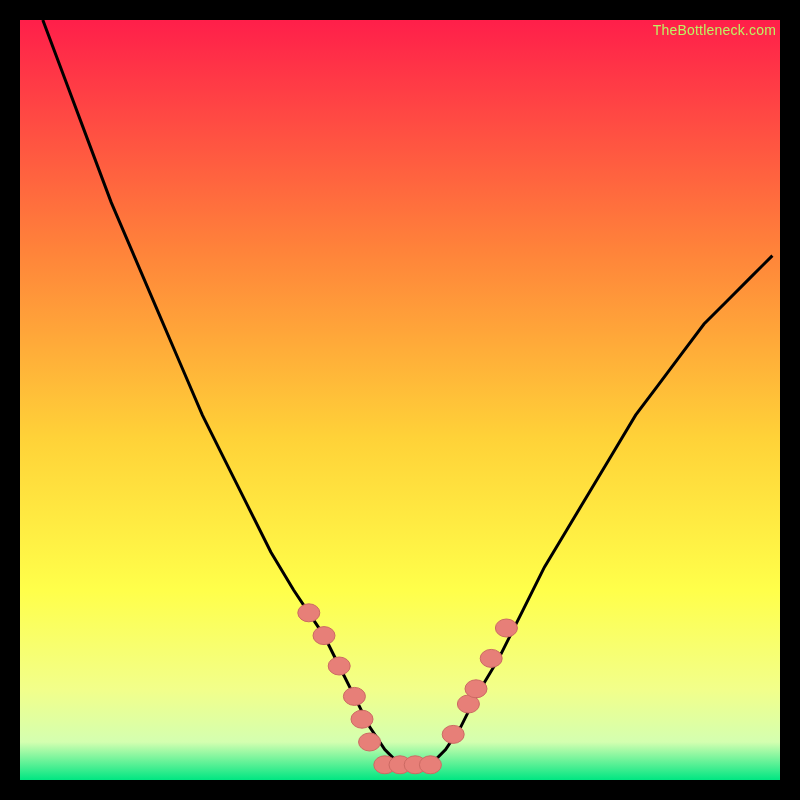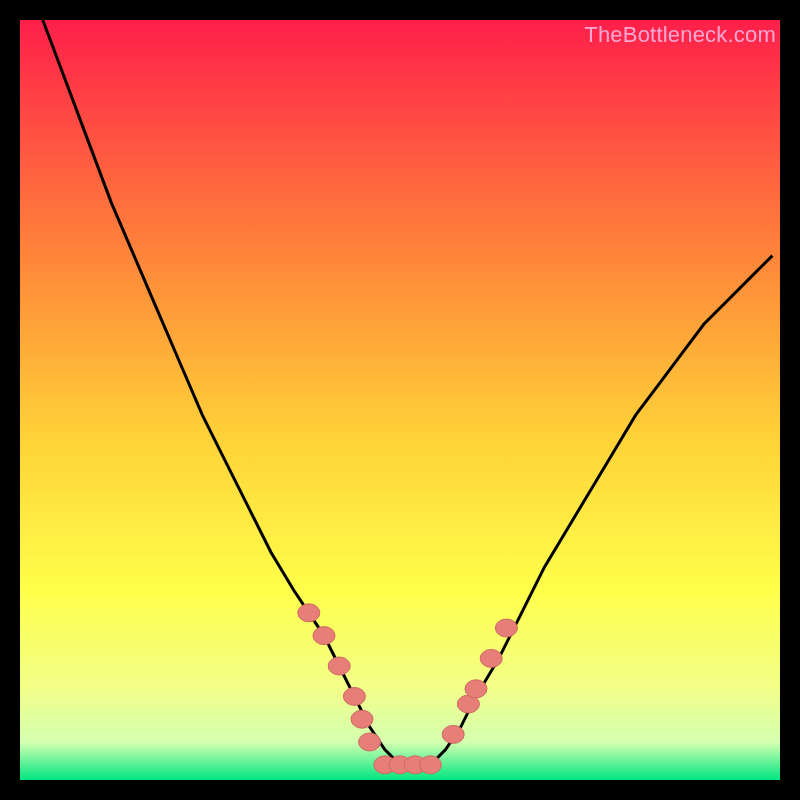--- a/index.html
+++ b/index.html
@@ -23,22 +23,22 @@
     position: absolute;
     left: 0;
     top: 0;
     width: 760px;
     height: 760px;
   }
   .watermark {
     position: absolute;
     top: 2px;
     right: 4px;
-    color: #f9a8d4;
-    font-size: 22px;
+    color: #bef264;
+    font-size: 14px;
     letter-spacing: 0.2px;
     font-weight: 500;
   }
 </style>
 </head>
 <body>
 
 <div class="frame">
   <svg class="plot" viewBox="0 0 760 760">
     <defs>

